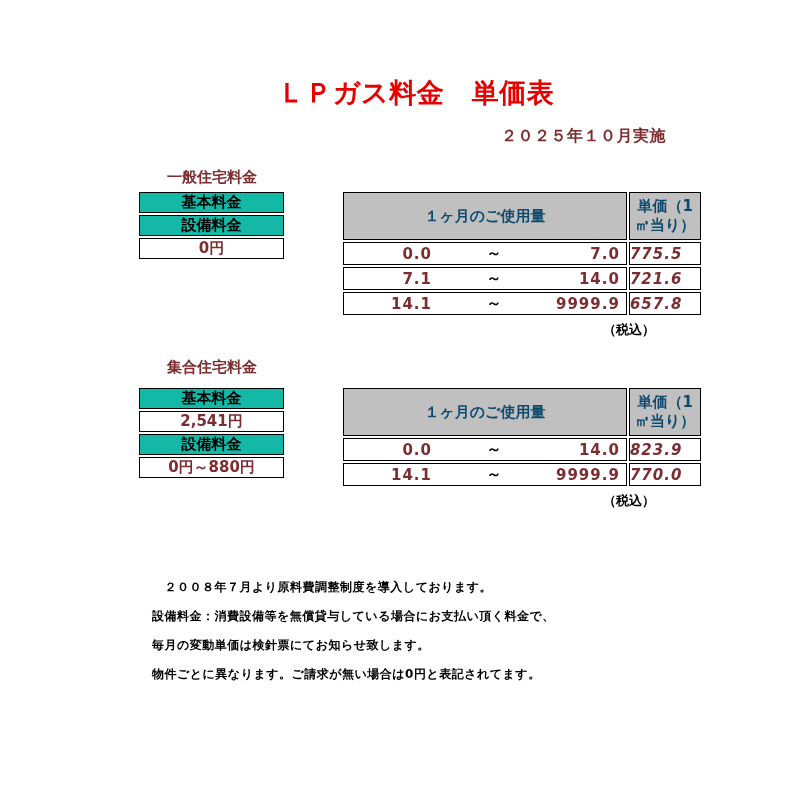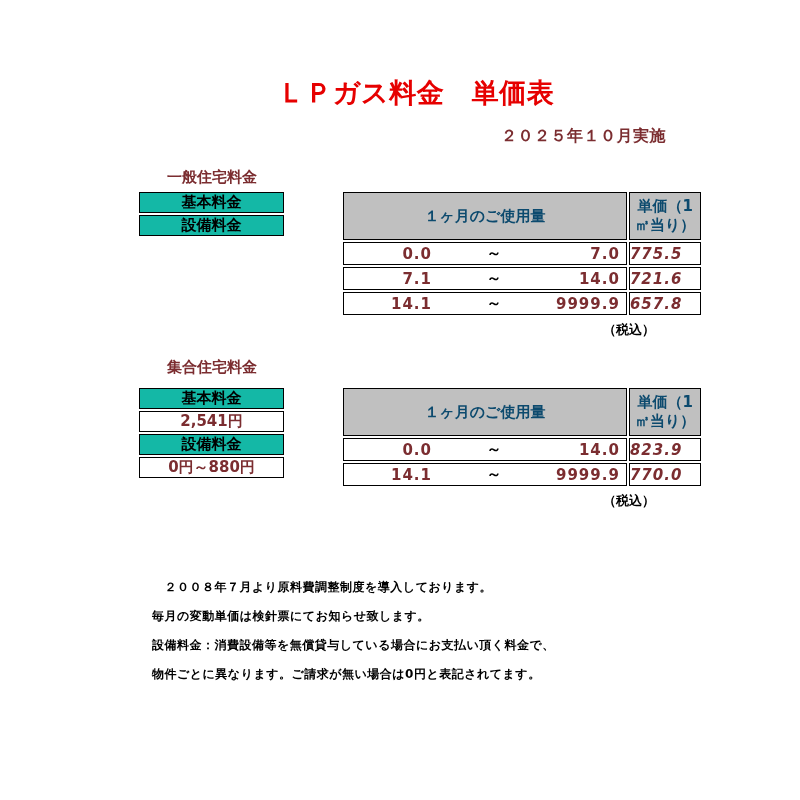--- a/index.html
+++ b/index.html
@@ -79,20 +79,23 @@
 
   <div class="sec-heading" id="heading-1">一般住宅料金</div>
 
   <table class="fee" id="fee-1">
     <tbody>
         <tr>
           <td class="lbl">基本料金</td>
         </tr>
     <tr>
           <td class="lbl">設備料金</td>
+        </tr>
+    <tr>
+          <td class="val">0円</td>
         </tr>
   </tbody>
     </table>
 
   <div class="usage-block" id="usage-1">
     <table class="usage">
       <tbody>
           <tr>
         <th class="c1">１ヶ月のご使用量</th>
         <th class="c2">単価（1㎥当り）</th>
@@ -178,18 +181,18 @@
         </td>
         <td class="price">770.0</td>
       </tr>
     </tbody>
       </table>
     <div class="tax">（税込）</div>
   </div>
 
   <div class="notes">
     <div>　２００８年７月より原料費調整制度を導入しております。</div>
+    <div>設備料金：消費設備等を無償貸与している場合にお支払い頂く料金で、</div>
     <div>毎月の変動単価は検針票にてお知らせ致します。</div>
-    <div>設備料金：消費設備等を無償貸与している場合にお支払い頂く料金で、</div>
     <div>物件ごとに異なります。ご請求が無い場合は0円と表記されてます。</div>
   </div>
 
 </div>
 
 </body></html>

